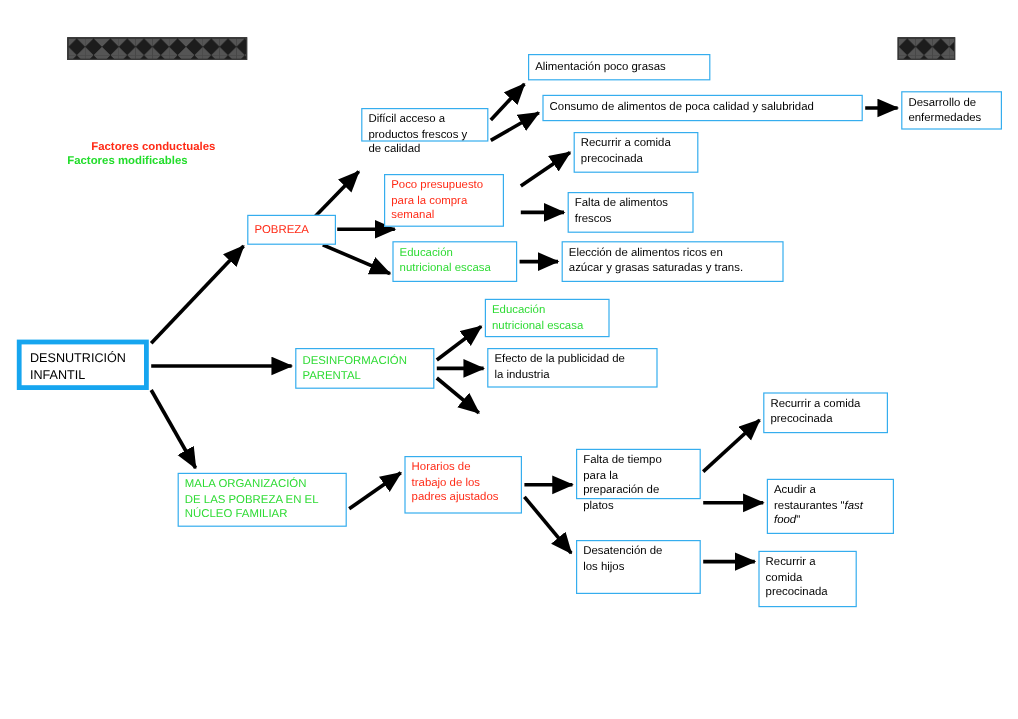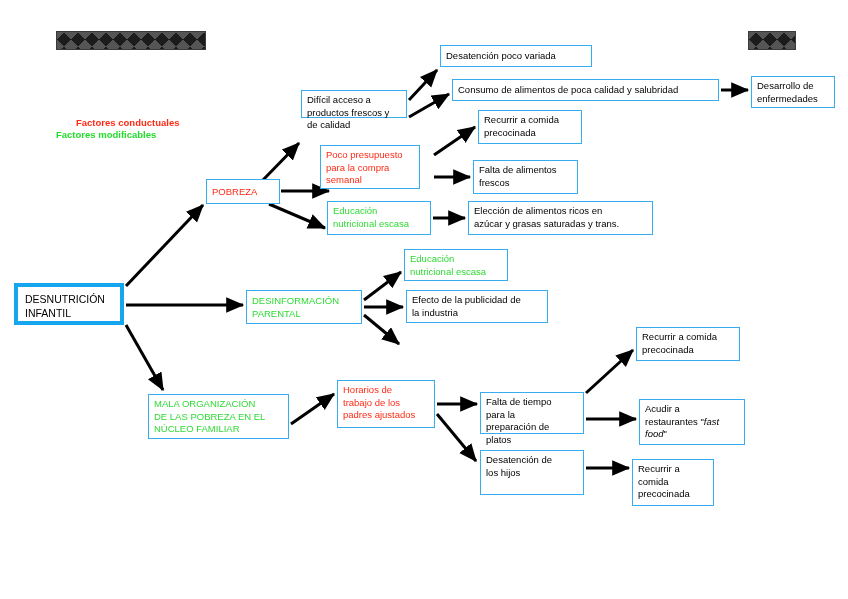--- a/index.html
+++ b/index.html
@@ -118,38 +118,38 @@
 DE LAS POBREZA EN EL
 NÚCLEO FAMILIAR</span></div>
       <div class="node" style="left: 301px; top: 90px; width: 106px; height: 28px;"><span>Difícil acceso a
 productos frescos y
 de calidad</span></div>
       <div class="node red" style="left: 320px; top: 145px; width: 100px; height: 44px;"><span>Poco presupuesto
 para la compra
 semanal</span></div>
       <div class="node green" style="left: 327px; top: 201px; width: 104px; height: 34px;"><span>Educación
 nutricional escasa</span></div>
-      <div class="node center-v" style="left: 440px; top: 45px; width: 152px; height: 22px;"><span>Desatención poco variada</span></div>
+      <div class="node center-v" style="left: 440px; top: 45px; width: 152px; height: 22px;"><span>Alimentación poco grasas</span></div>
       <div class="node center-v" style="left: 452px; top: 79px; width: 267px; height: 22px;"><span>Consumo de alimentos de poca calidad y salubridad</span></div>
       <div class="node" style="left: 478px; top: 110px; width: 104px; height: 34px;"><span>Recurrir a comida
 precocinada</span></div>
       <div class="node" style="left: 473px; top: 160px; width: 105px; height: 34px;"><span>Falta de alimentos
 frescos</span></div>
       <div class="node" style="left: 468px; top: 201px; width: 185px; height: 34px;"><span>Elección de alimentos ricos en
 azúcar y grasas saturadas y trans.</span></div>
       <div class="node" style="left: 751px; top: 76px; width: 84px; height: 32px;"><span>Desarrollo de
 enfermedades</span></div>
       <div class="node green" style="left: 404px; top: 249px; width: 104px; height: 32px;"><span>Educación
 nutricional escasa</span></div>
       <div class="node" style="left: 406px; top: 290px; width: 142px; height: 33px;"><span>Efecto de la publicidad de
 la industria</span></div>
       <div class="node red" style="left: 337px; top: 380px; width: 98px; height: 48px;"><span>Horarios de
 trabajo de los
 padres ajustados</span></div>
-      <div class="node" style="left: 480px; top: 392px; width: 104px; height: 42px;"><span>Falta de tiempo
+      <div class="node" style="left: 480px; top: 374px; width: 104px; height: 42px;"><span>Falta de tiempo
 para la
 preparación de
 platos</span></div>
       <div class="node" style="left: 480px; top: 450px; width: 104px; height: 45px;"><span>Desatención de
 los hijos</span></div>
       <div class="node" style="left: 636px; top: 327px; width: 104px; height: 34px;"><span>Recurrir a comida
 precocinada</span></div>
       <div class="node" style="left: 639px; top: 399px; width: 106px; height: 46px;"><span>Acudir a
 restaurantes "<span class="ital">fast</span>
 <span class="ital">food</span>"</span></div>

